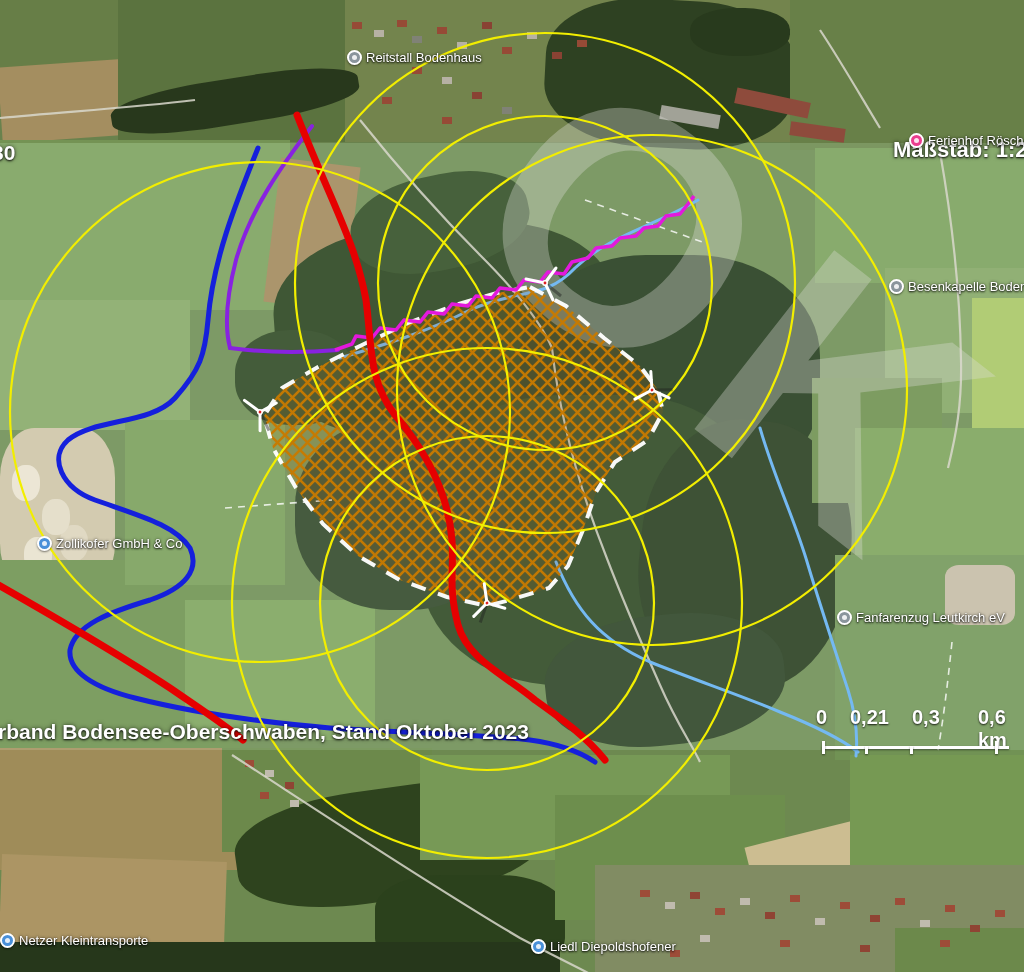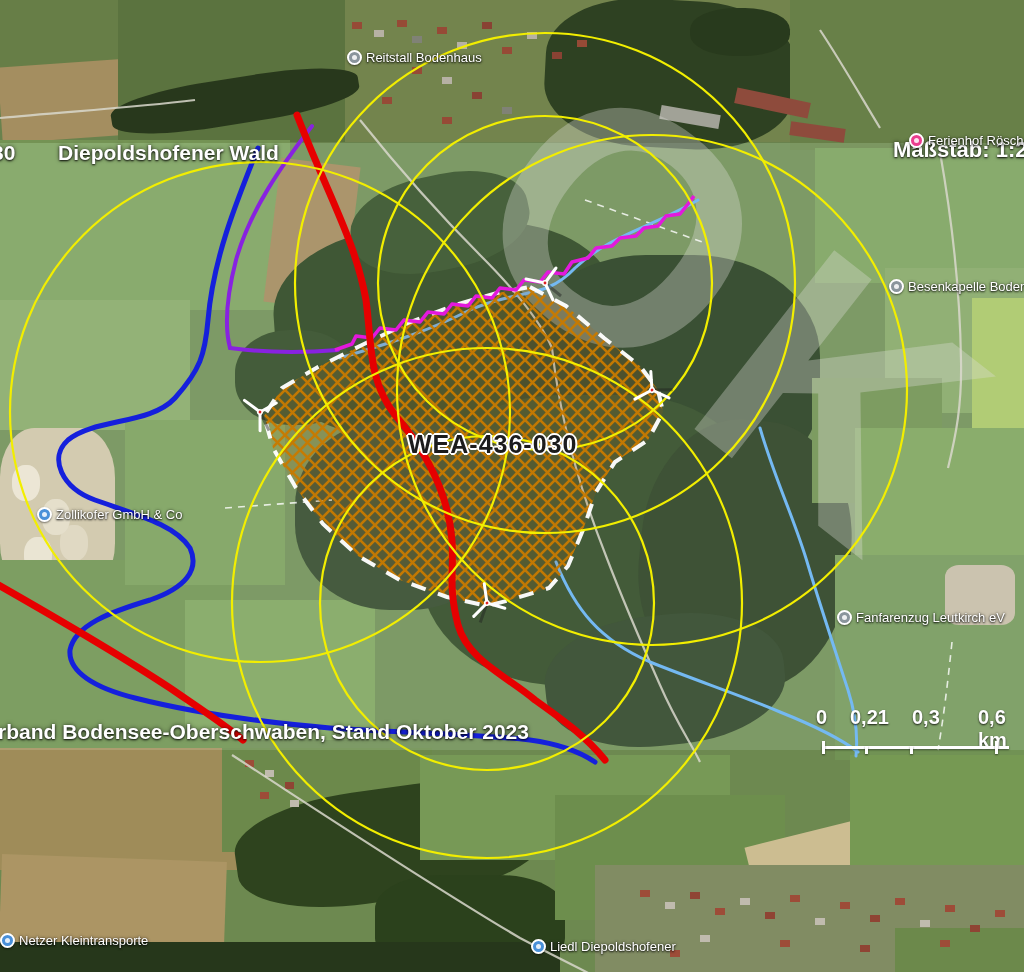--- a/index.html
+++ b/index.html
@@ -203,38 +203,36 @@
             <line x1="0" y1="0" x2="11" y2="-15"></line>
             <line x1="0" y1="0" x2="8" y2="17"></line>
         </g>
           <circle r="3" fill="#fff"></circle>
           <circle r="1.4" fill="#d22"></circle>
       </g>
     </g>
   </svg>
 
   <div class="maplabel" style="left:-8px;top:141px;font-size:21px">30</div>
-  <div class="maplabel" style="left:58px;top:141px;font-size:21px">Diepoldshofener Wald</div>
   <div class="maplabel" style="left:893px;top:137px;font-size:22px">Maßstab: 1:20.0</div>
-  <div id="site-id" class="maplabel">WEA-436-030</div>
   <div class="maplabel" style="left:-2px;top:720px;font-size:21px">rband Bodensee-Oberschwaben, Stand Oktober 2023</div>
 
   <div class="poi" style="left:347px;top:50px">
     <span class="dot generic"></span>
     <span class="txt">Reitstall Bodenhaus</span>
   </div>
   <div class="poi" style="left:909px;top:133px">
     <span class="dot lodging"></span>
     <span class="txt">Ferienhof Rösch Allgä</span>
   </div>
   <div class="poi" style="left:889px;top:279px">
     <span class="dot generic"></span>
     <span class="txt">Besenkapelle Bodenhaus</span>
   </div>
-  <div class="poi" style="left:37px;top:507px">
+  <div class="poi" style="left:37px;top:536px">
     <span class="dot business"></span>
     <span class="txt">Zollikofer GmbH &amp; Co</span>
   </div>
   <div class="poi" style="left:837px;top:610px">
     <span class="dot generic"></span>
     <span class="txt">Fanfarenzug Leutkirch eV</span>
   </div>
   <div class="poi" style="left:0;top:933px">
     <span class="dot business"></span>
     <span class="txt">Netzer Kleintransporte</span>

